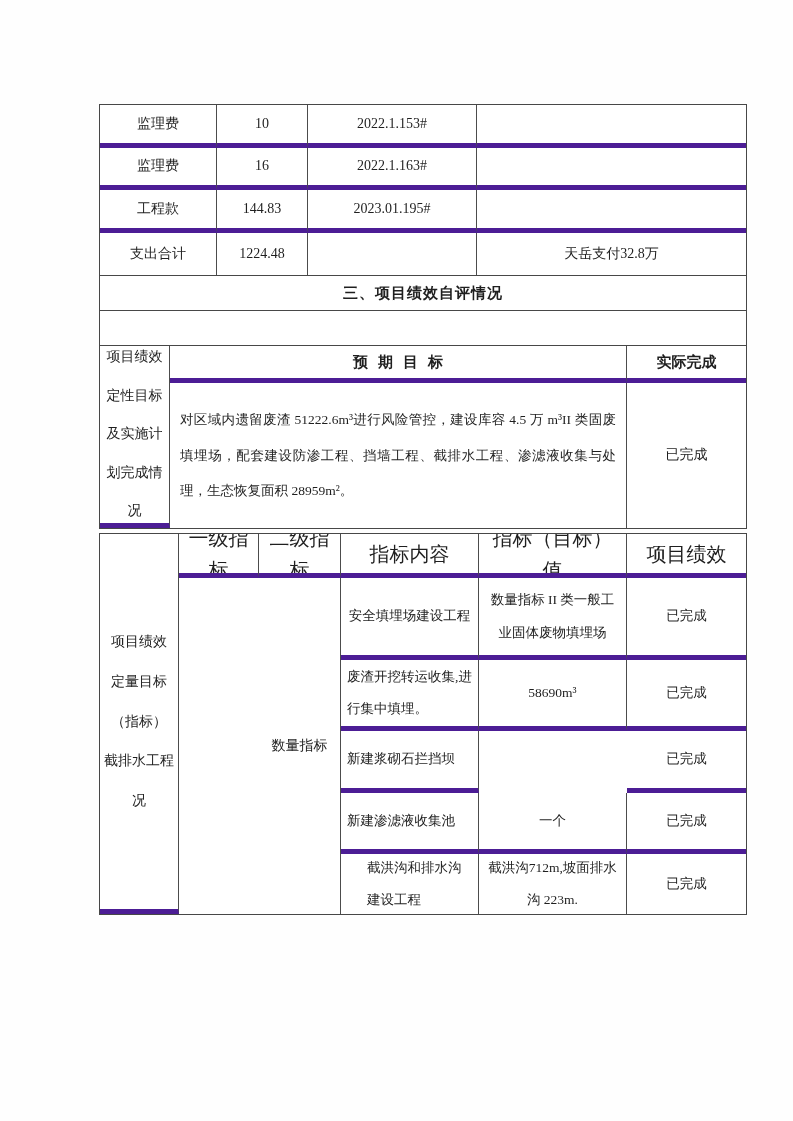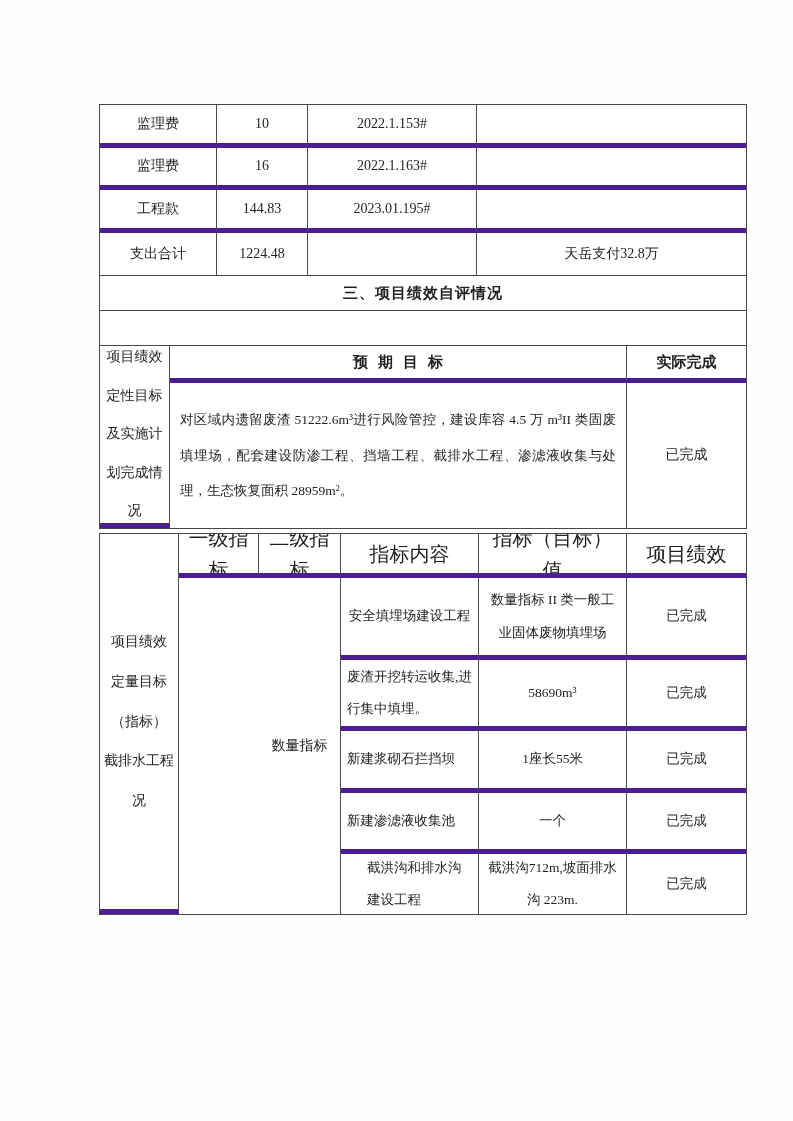--- a/index.html
+++ b/index.html
@@ -149,21 +149,20 @@
 
     <div class="c dc" style="grid-row:2;grid-column:4;">安全填埋场建设工程</div>
     <div class="c dc" style="grid-row:2;grid-column:5;">数量指标 II 类一般工业固体废物填埋场</div>
     <div class="c dc no-r" style="grid-row:2;grid-column:6;">已完成</div>
 
     <div class="c dc" style="grid-row:3;grid-column:4;justify-content:flex-start;text-align:left;">废渣开挖转运收集,进行集中填埋。</div>
     <div class="c dc" style="grid-row:3;grid-column:5;">58690m³</div>
     <div class="c dc no-r" style="grid-row:3;grid-column:6;">已完成</div>
 
     <div class="c dc" style="grid-row:4;grid-column:4;justify-content:flex-start;text-align:left;">新建浆砌石拦挡坝</div>
-    <div class="c dc" style="grid-row:4;grid-column:5;">1座长55米</div>
     <div class="c dc no-r" style="grid-row:4;grid-column:6;">已完成</div>
 
     <div class="c dc" style="grid-row:5;grid-column:4;justify-content:flex-start;text-align:left;">新建渗滤液收集池</div>
     <div class="c dc" style="grid-row:5;grid-column:5;">一个</div>
     <div class="c dc no-r" style="grid-row:5;grid-column:6;">已完成</div>
 
     <div class="c dc no-b" style="grid-row:6;grid-column:4;justify-content:flex-start;text-align:left;margin-left:20px;">截洪沟和排水沟建设工程</div>
     <div class="c dc no-b" style="grid-row:6;grid-column:5;">截洪沟712m,坡面排水沟 223m.</div>
     <div class="c dc no-r no-b" style="grid-row:6;grid-column:6;">已完成</div>
   </div>

